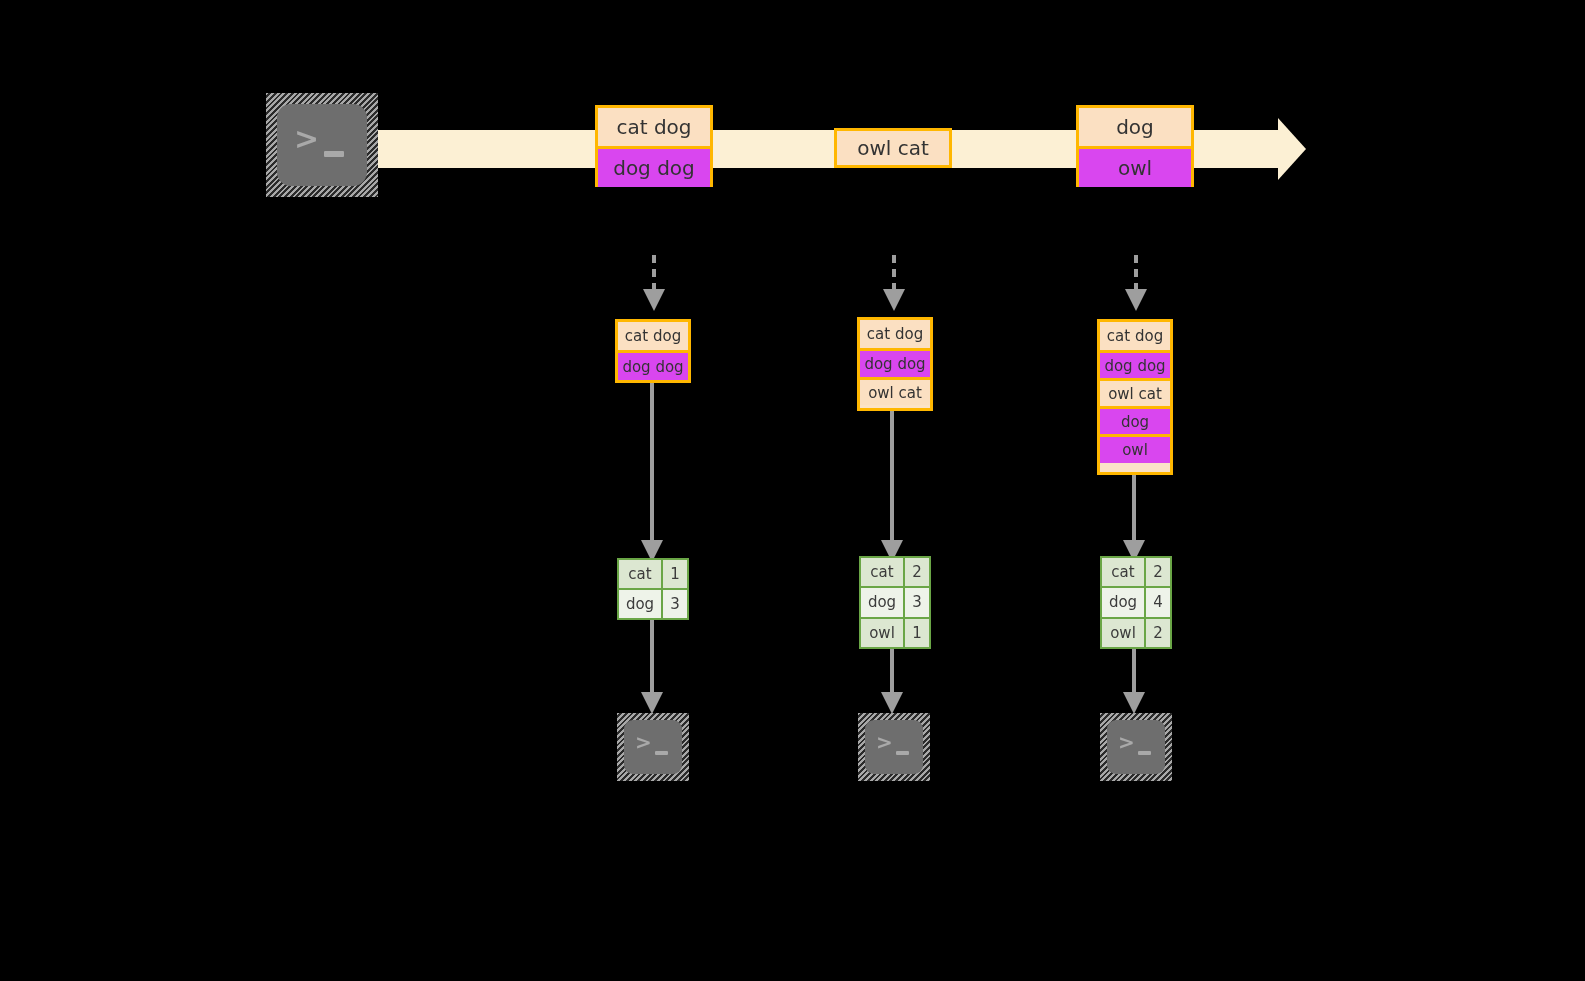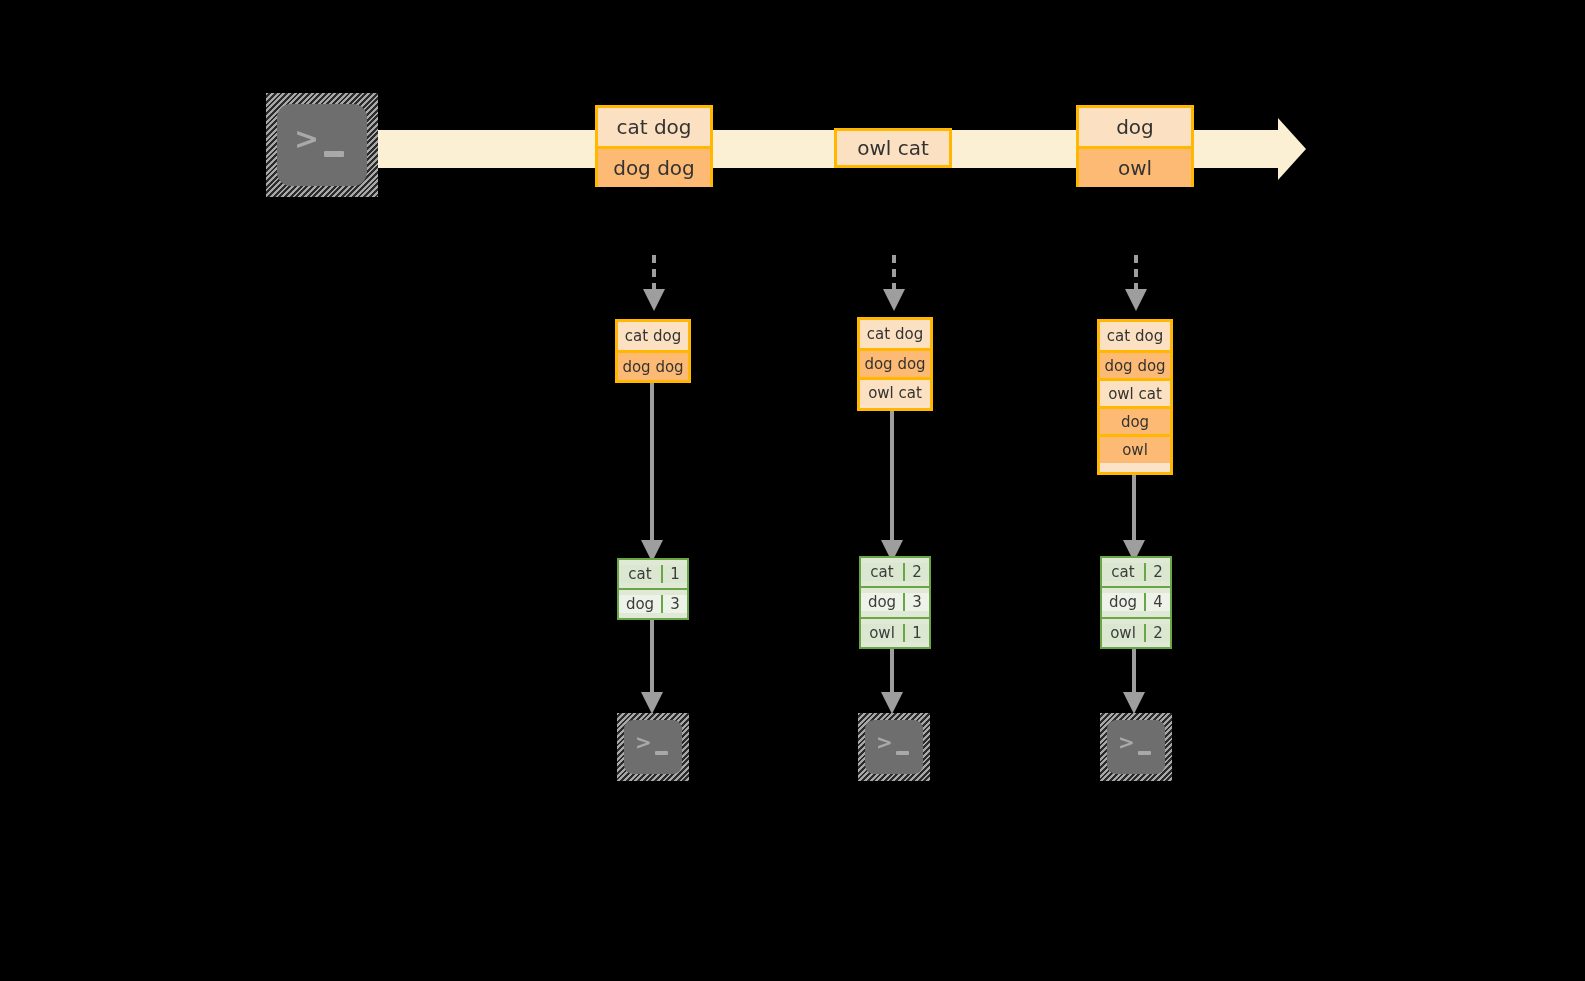--- a/index.html
+++ b/index.html
@@ -70,37 +70,36 @@
   }
   .msgrow {
     box-sizing: border-box;
     display: flex;
     align-items: center;
     justify-content: center;
     color: #333333;
     white-space: nowrap;
   }
   .msgrow.dark  { background: #fbe0c2; }
-  .msgrow.light { background: #fdba74; }
+  .msgrow.light { background: #d946ef; }
   .msgrow + .msgrow { border-top: 3px solid #ffb700; }
 
   
   .restable {
     position: absolute;
     box-sizing: border-box;
     border: 2px solid #6aa646;
     background: #dfe9d5;
     display: flex;
     flex-direction: column;
   }
   .resrow {
     display: flex;
     flex: 1 1 auto;
     box-sizing: border-box;
-    align-items: center;
   }
   .resrow + .resrow { border-top: 2px solid #6aa646; }
   .rescell {
     box-sizing: border-box;
     display: flex;
     align-items: center;
     justify-content: center;
     color: #3b3b3b;
     white-space: nowrap;
   }

